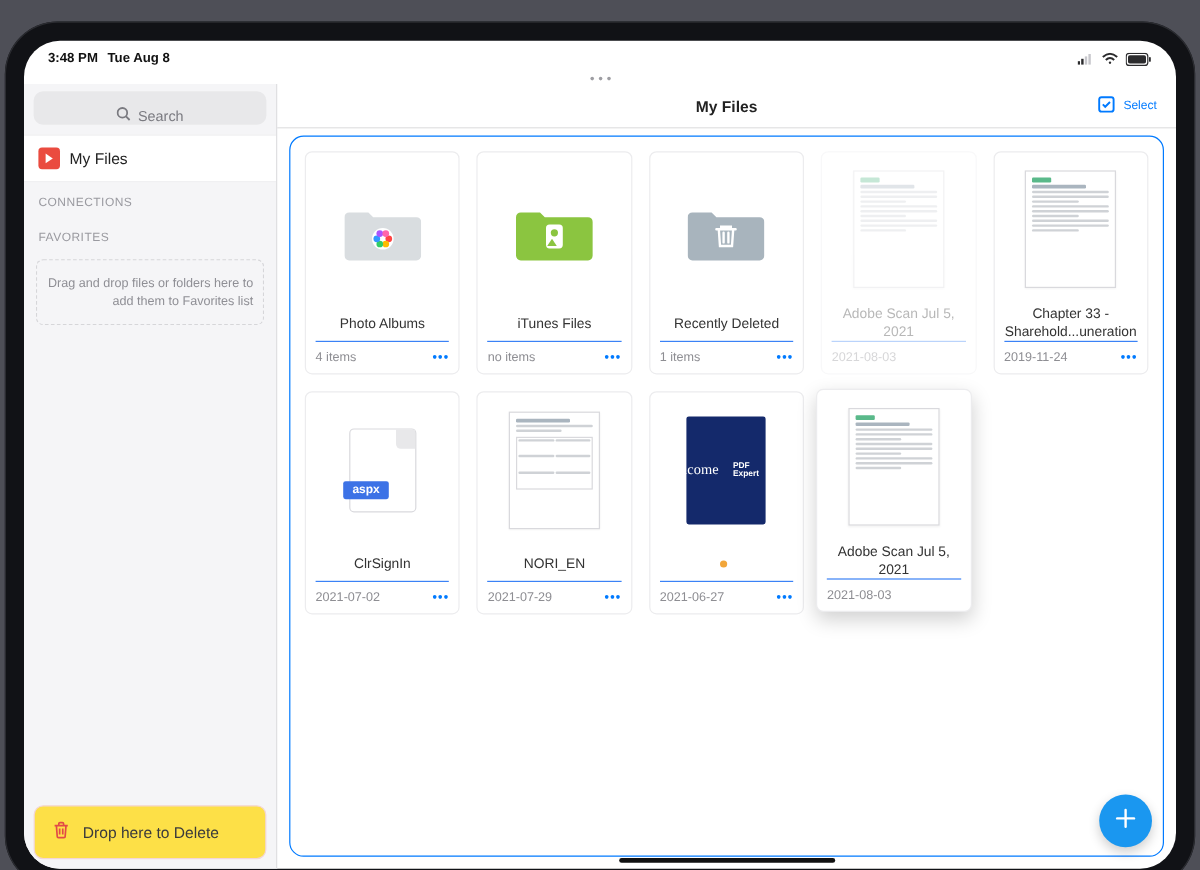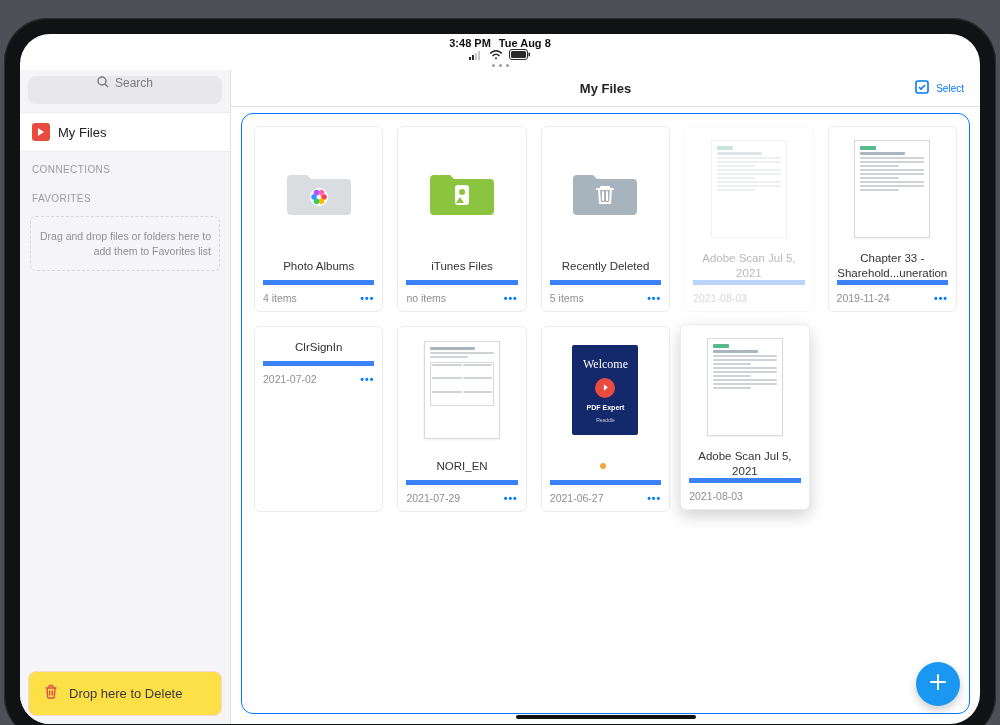--- a/index.html
+++ b/index.html
@@ -18,38 +18,38 @@
   
   .device{
     width:960px;height:690px;margin:18px auto;background:#111216;border-radius:44px;
     padding:16px;position:relative;box-shadow:0 0 0 1px #2b2c31 inset;
   }
   .screen{
     width:100%;height:100%;background:#fff;border-radius:30px;overflow:hidden;display:flex;flex-direction:column;
   }
   
   .status{
-    height:22px;display:flex;align-items:center;justify-content:flex-end;
-    padding:4px 20px 0 20px;font-size:11px;font-weight:600;color:#111;flex-direction:column;
+    height:22px;display:flex;align-items:center;justify-content:space-between;
+    padding:4px 20px 0 20px;font-size:11px;font-weight:600;color:#111;
   }
   .status .left{display:flex;gap:8px}
   .status .right{display:flex;gap:6px;align-items:center}
   .sig-icon svg,.wifi-icon svg,.batt-icon svg{display:block}
   
   .grabber{display:flex;justify-content:center;gap:4px;height:10px;align-items:center}
   .grabber span{width:3px;height:3px;border-radius:50%;background:#9e9ea3}
   
   .app{flex:1;display:flex;min-height:0}
   .sidebar{
     width:210px;flex:0 0 210px;background:var(--sidebar);border-right:1px solid var(--divider);
     display:flex;flex-direction:column;font-size:12px;color:#333;
   }
   .search{
     margin:6px 8px 8px 8px;height:28px;border-radius:8px;background:#e8e8ea;
-    display:flex;align-items:flex-start;justify-content:center;color:#7a7a80;gap:6px;font-size:12px;
+    display:flex;align-items:flex-end;justify-content:center;color:#7a7a80;gap:6px;font-size:12px;
   }
   .sb-item{
     display:flex;align-items:center;gap:8px;padding:10px 12px;font-size:13px;color:#222;
     background:#fff;border-top:1px solid #ededef;border-bottom:1px solid #ededef;
   }
   .sb-item.active{background:#fff}
   .sb-item .icon-box{width:18px;height:18px;border-radius:3px;display:flex;align-items:center;justify-content:center}
   .sb-item .icon-box.red{background:#ea4b3f}
   .sb-item .icon-box.pdf{background:#3c46d6}
   .sb-header{
@@ -107,36 +107,36 @@
     width:54px;height:68px;background:#fff;border:1px solid #d9d9dd;border-radius:4px;
     position:relative;
   }
   .aspx-thumb::before{content:"";position:absolute;top:0;right:0;width:16px;height:16px;background:#e8e8ea;
     border-bottom-left-radius:4px}
   .aspx-thumb .tag{
     position:absolute;left:-6px;bottom:10px;background:#3c72e6;color:#fff;font-size:10px;
     padding:2px 8px;border-radius:2px;font-weight:600;
   }
   .welcome-thumb{
-    width:66px;height:90px;background:#14296b;border-radius:2px;display:flex;flex-direction:column;
+    width:66px;height:90px;background:#14296b;border-radius:2px;display:flex;
     align-items:center;justify-content:center;gap:6px;color:#fff;font-size:7px;
   }
   .welcome-thumb .script{font-family:cursive;font-size:12px}
   .welcome-thumb .logo{width:20px;height:20px;background:#ea4b3f;border-radius:50%;position:relative}
   .welcome-thumb .logo::after{content:"";position:absolute;inset:6px;background:#fff;
     clip-path:polygon(30% 10%,80% 50%,30% 90%)}
 
   .tile .name{
     text-align:center;font-size:11.5px;color:#333;line-height:1.25;min-height:28px;
     display:flex;align-items:center;justify-content:center;flex-direction:column;
   }
   .tile .name .dot{display:inline-block;width:6px;height:6px;border-radius:50%;background:#f2a63a;margin-right:4px;vertical-align:middle}
   .tile .meta{
     display:flex;justify-content:space-between;align-items:center;font-size:10.5px;color:var(--subtext);
-    border-top:5px solid #3b82f6;padding-top:4px;min-height:18px;
+    border-top:1px solid #3b82f6;padding-top:4px;min-height:18px;
   }
   .tile .more{color:var(--accent);letter-spacing:1px;font-weight:700;cursor:pointer}
 
   .fab{
     position:absolute;right:20px;bottom:18px;width:44px;height:44px;border-radius:50%;
     background:#1a97f0;display:flex;align-items:center;justify-content:center;box-shadow:0 4px 10px rgba(0,0,0,.2);
   }
   .fab svg{stroke:#fff}
   .home-indicator{
     position:absolute;left:50%;bottom:5px;transform:translateX(-50%);width:180px;height:4px;
@@ -287,21 +287,21 @@
                     <path d="M4 12 h16 l4 4 h36 a4 4 0 0 1 4 4 v28 a4 4 0 0 1 -4 4 H4 a4 4 0 0 1 -4 -4 V16 a4 4 0 0 1 4 -4" fill="#a8b4bd"></path>
                     <g fill="none" stroke="#fff" stroke-width="2" stroke-linecap="round">
                       <path d="M24 26 h16 M28 26 v-2 h8 v2 M26 26 l1 14 h10 l1 -14 M30 29 v8 M34 29 v8"></path>
                     </g>
                   </svg>
                 </div>
     <div class="name">
                   <span>Recently Deleted</span>
                 </div>
     <div class="meta">
-      <span>5 items</span>
+      <span>1 items</span>
       <span class="more">•••</span>
     </div>
               </div>
               <div class="tile ghost">
     <div class="thumb">
                   <div class="doc-thumb">
                     <div class="doc-line accent"></div>
                     <div class="doc-line head"></div>
                     <div class="doc-line"></div>
                     <div class="doc-line"></div>
@@ -340,20 +340,25 @@
                 </div>
     <div class="name">
                   <span>Chapter 33 - Sharehold...uneration</span>
                 </div>
     <div class="meta">
       <span>2019-11-24</span>
       <span class="more">•••</span>
     </div>
               </div>
               <div class="tile">
+    <div class="thumb">
+                  <div class="aspx-thumb">
+                    <span class="tag">aspx</span>
+                  </div>
+                </div>
     <div class="name">
                   <span>ClrSignIn</span>
                 </div>
     <div class="meta">
       <span>2021-07-02</span>
       <span class="more">•••</span>
     </div>
               </div>
               <div class="tile">
     <div class="thumb">

